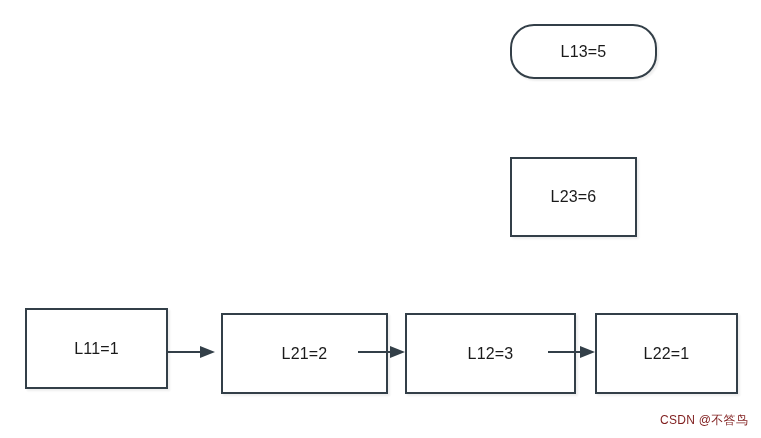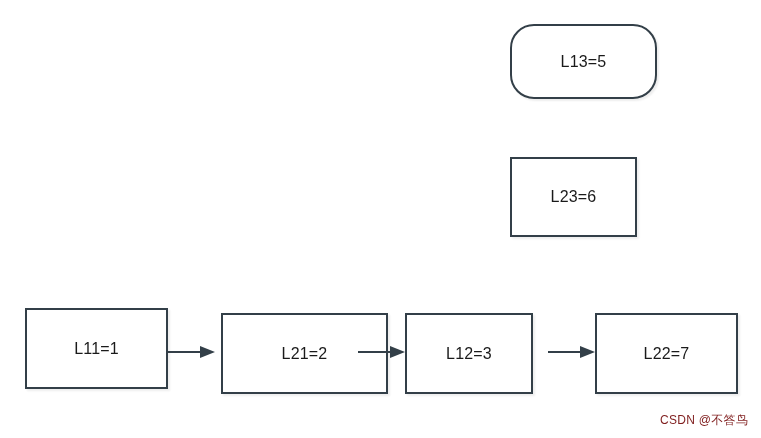--- a/index.html
+++ b/index.html
@@ -60,29 +60,29 @@
 <div id="canvas" style="width: 761px; height: 438px; background: rgb(255, 255, 255);">
 
   <div class="node" style="left: 25px; top: 308px; width: 143px; height: 81px;">
     <span class="node-label">L11=1</span>
   </div>
 
   <div class="node" style="left: 221px; top: 313px; width: 167px; height: 81px;">
     <span class="node-label">L21=2</span>
   </div>
 
-  <div class="node" style="left: 405px; top: 313px; width: 128px; height: 81px;">
+  <div class="node" style="left: 405px; top: 313px; width: 171px; height: 81px;">
     <span class="node-label">L12=3</span>
   </div>
 
   <div class="node" style="left: 595px; top: 313px; width: 143px; height: 81px;">
-    <span class="node-label">L22=7</span>
+    <span class="node-label">L22=1</span>
   </div>
 
-  <div class="node" style="left: 510px; top: 24px; width: 147px; height: 75px; border-radius: 24px;">
+  <div class="node" style="left: 510px; top: 24px; width: 147px; height: 55px; border-radius: 24px;">
     <span class="node-label">L13=5</span>
   </div>
 
   <div class="node" style="left: 510px; top: 157px; width: 127px; height: 80px;">
     <span class="node-label">L23=6</span>
   </div>
 
   <div class="edge" style="left: 168px; top: 345px;">
     <svg width="47" height="14" viewBox="0 0 47 14">
       <line x1="0" y1="7" x2="34" y2="7" stroke="#333f48" stroke-width="2"></line>

